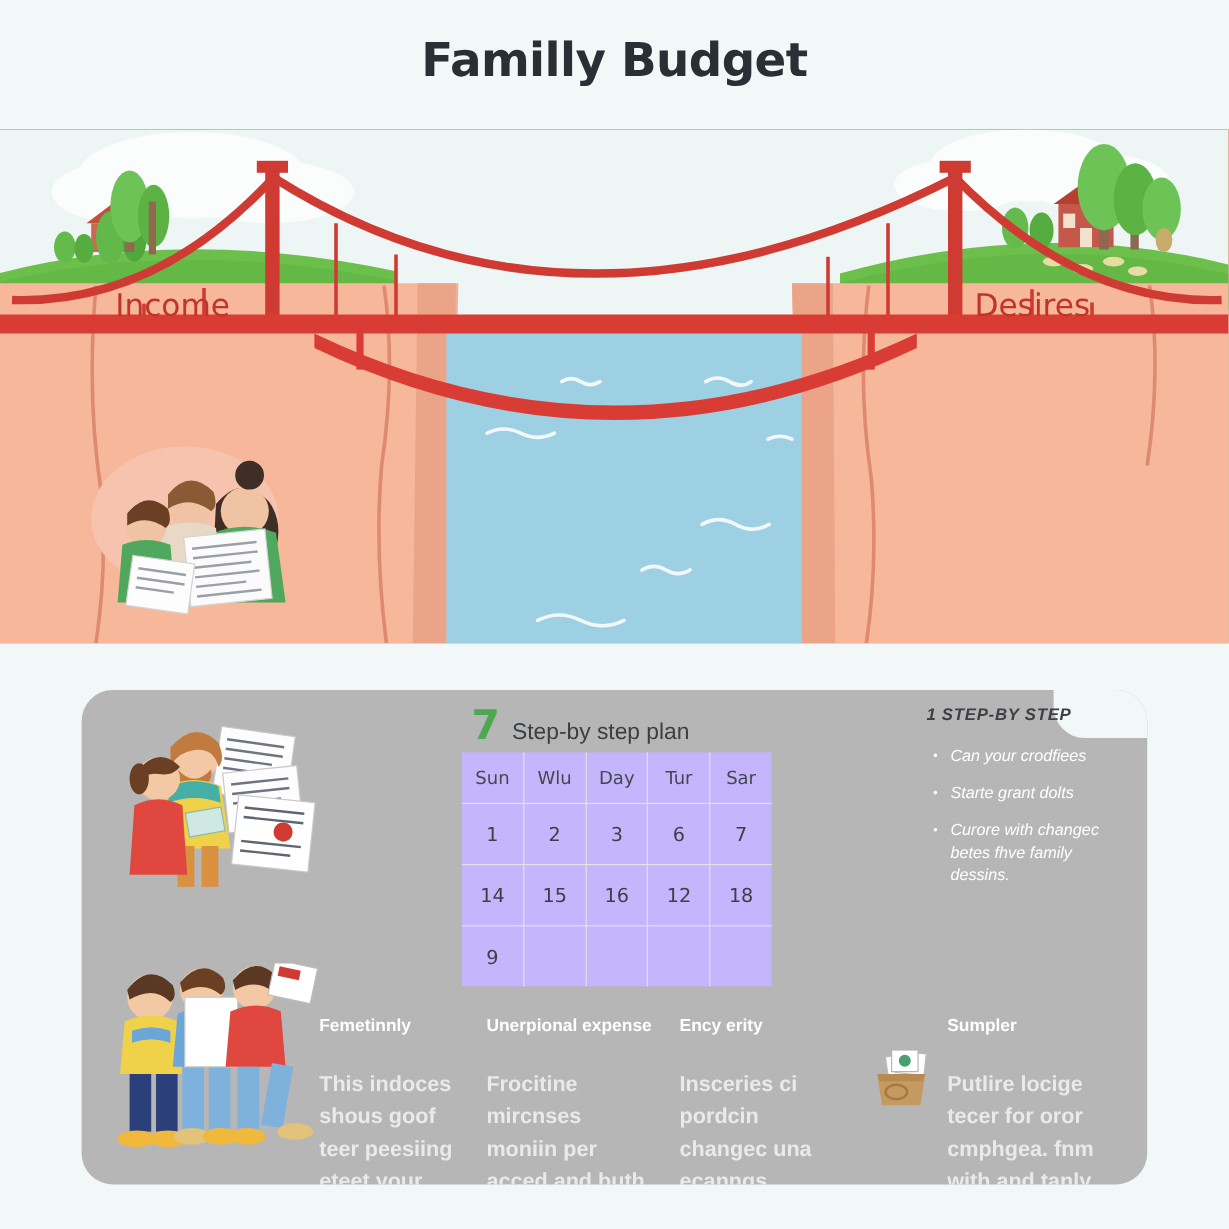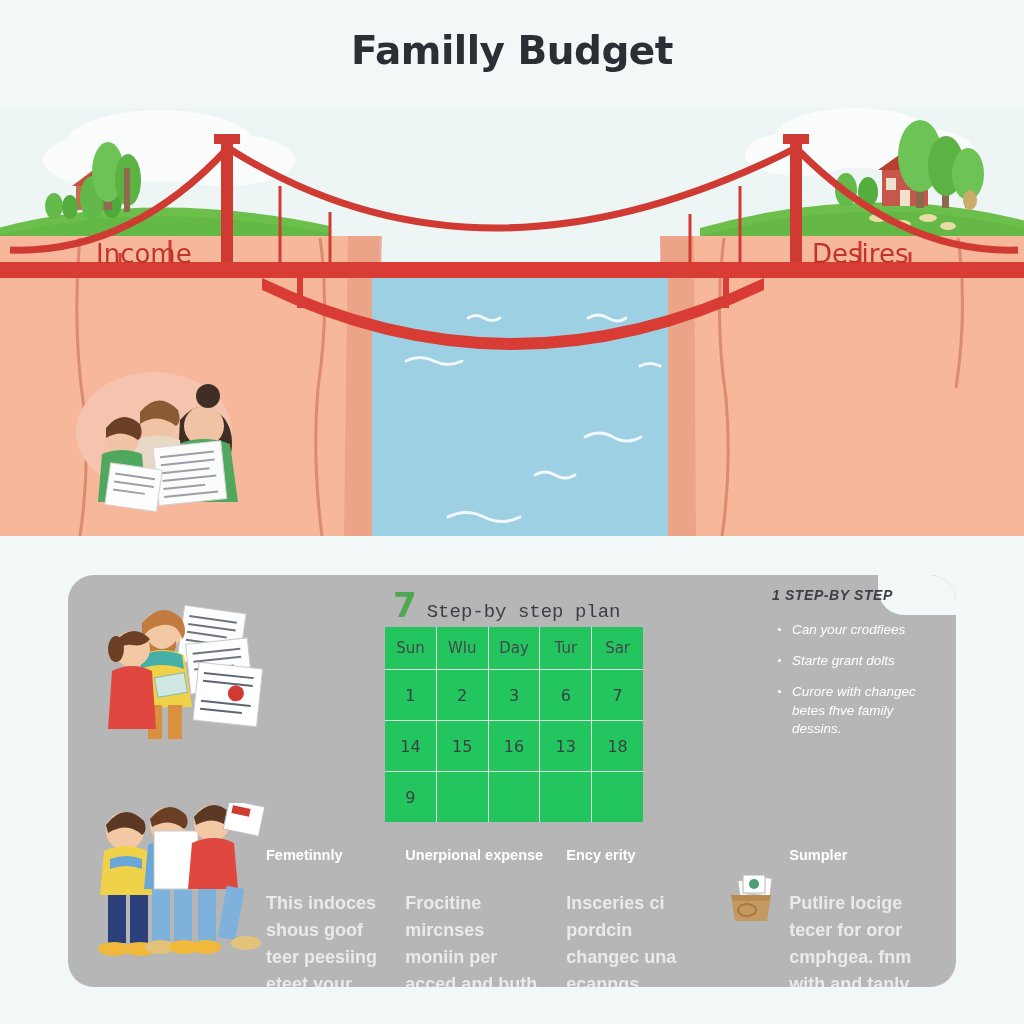--- a/index.html
+++ b/index.html
@@ -33,24 +33,24 @@
     background:#b6b6b6;border-radius:26px;overflow:hidden;
   }
   .panel-white-notch{
     position:absolute;right:0;top:0;width:78px;height:40px;background:#f2f7f7;
     border-bottom-left-radius:26px;
   }
 
   
   .plan-head{position:absolute;left:325px;top:13px;display:flex;align-items:baseline;gap:10px;}
   .plan-num{font-size:34px;font-weight:700;color:#4fa84f;font-family:"DejaVu Sans",sans-serif;line-height:1;}
-  .plan-label{font-size:19px;color:#3a3f44;font-family:Liberation Mono, monospace;}
-
-  
-  .calendar{position:absolute;left:317px;top:52px;width:258px;background:#22c55e;}
+  .plan-label{font-size:19px;color:#3a3f44;font-family:Liberation Sans, sans-serif;}
+
+  
+  .calendar{position:absolute;left:317px;top:52px;width:258px;background:#c4b5fd;}
   .cal-row{display:flex;}
   .cal-cell{
     flex:1 1 0;height:50px;
     border-right:1px solid #e2e2e2;border-bottom:1px solid #e2e2e2;
     display:flex;align-items:center;justify-content:center;
     font-size:16px;color:#3c4045;font-family:"DejaVu Sans",sans-serif;
   }
   .cal-cell:last-child{border-right:none;}
   .cal-row.head .cal-cell{height:42px;font-size:15px;color:#44484d;}
   .cal-row:last-child .cal-cell{border-bottom:none;}
@@ -347,21 +347,21 @@
         <div class="cal-cell">1</div>
         <div class="cal-cell">2</div>
         <div class="cal-cell">3</div>
         <div class="cal-cell">6</div>
         <div class="cal-cell">7</div>
       </div>
       <div class="cal-row">
         <div class="cal-cell">14</div>
         <div class="cal-cell">15</div>
         <div class="cal-cell">16</div>
-        <div class="cal-cell">13</div>
+        <div class="cal-cell">12</div>
         <div class="cal-cell">18</div>
       </div>
       <div class="cal-row">
         <div class="cal-cell">9</div>
         <div class="cal-cell"></div>
         <div class="cal-cell"></div>
         <div class="cal-cell"></div>
         <div class="cal-cell"></div>
       </div>
     </div>

